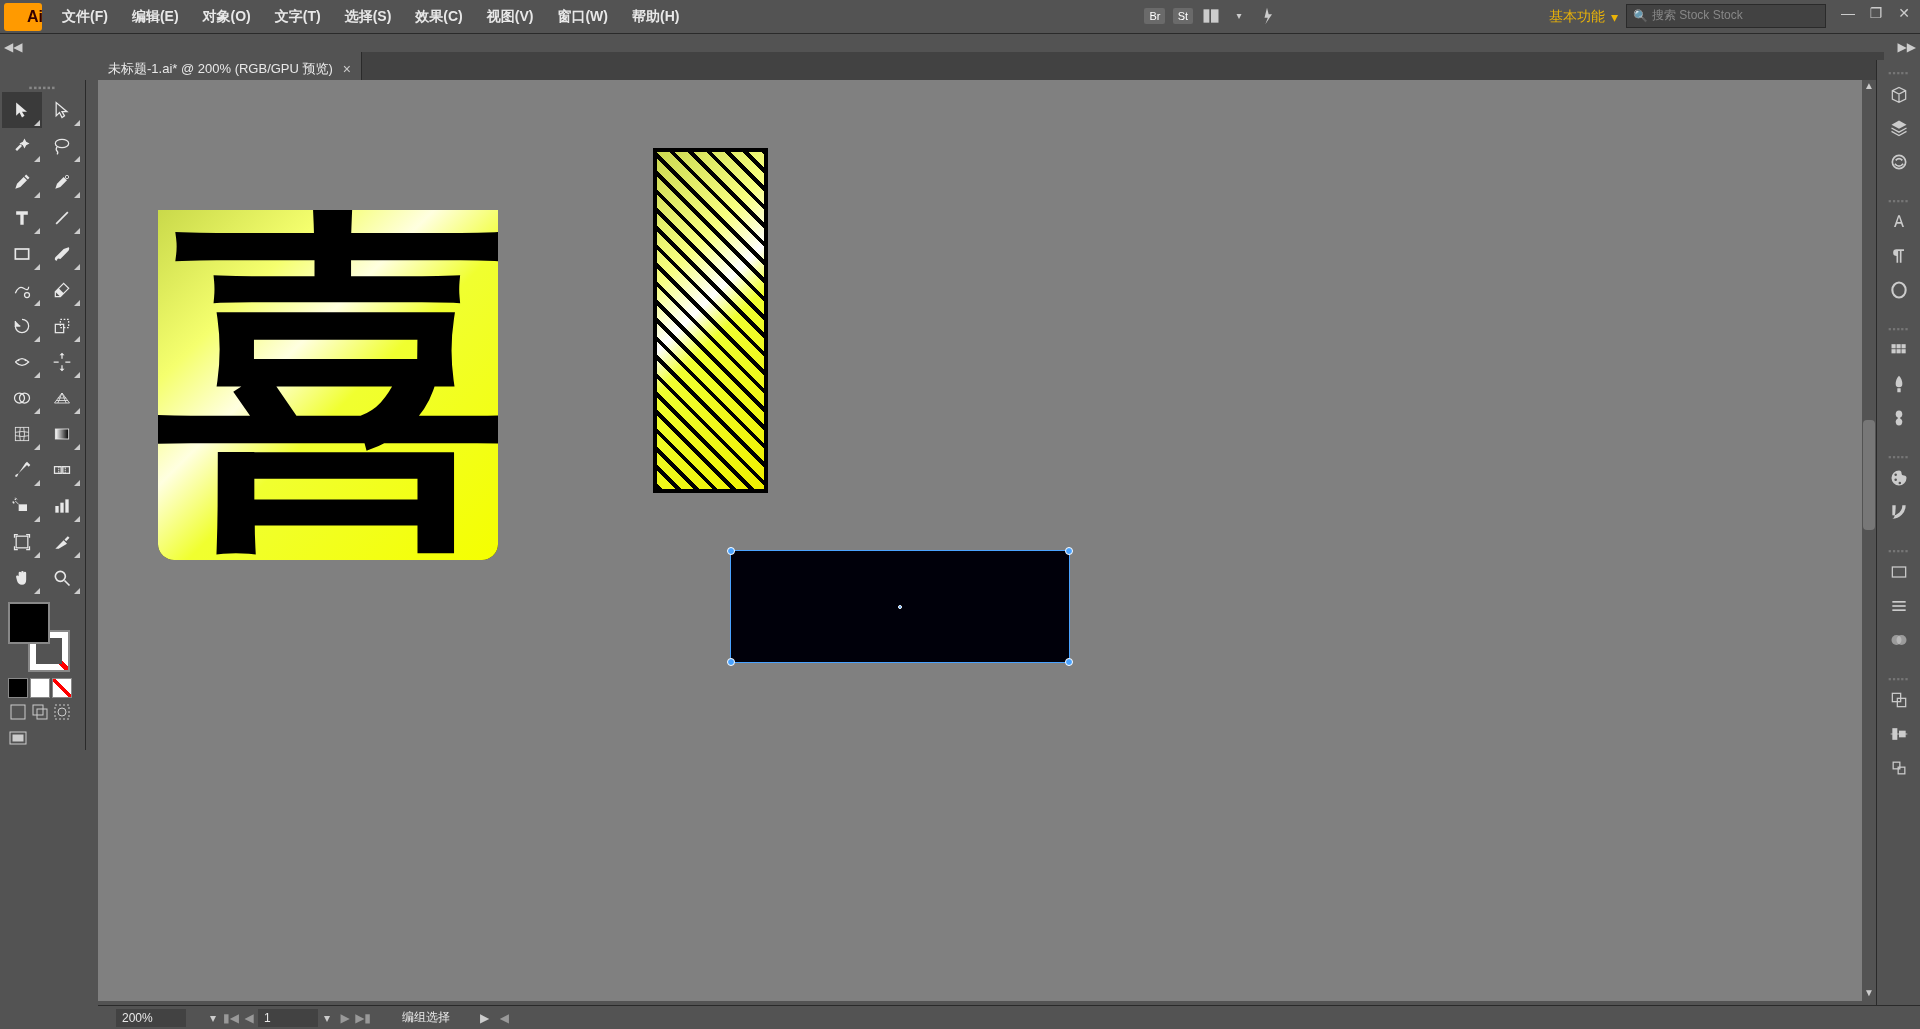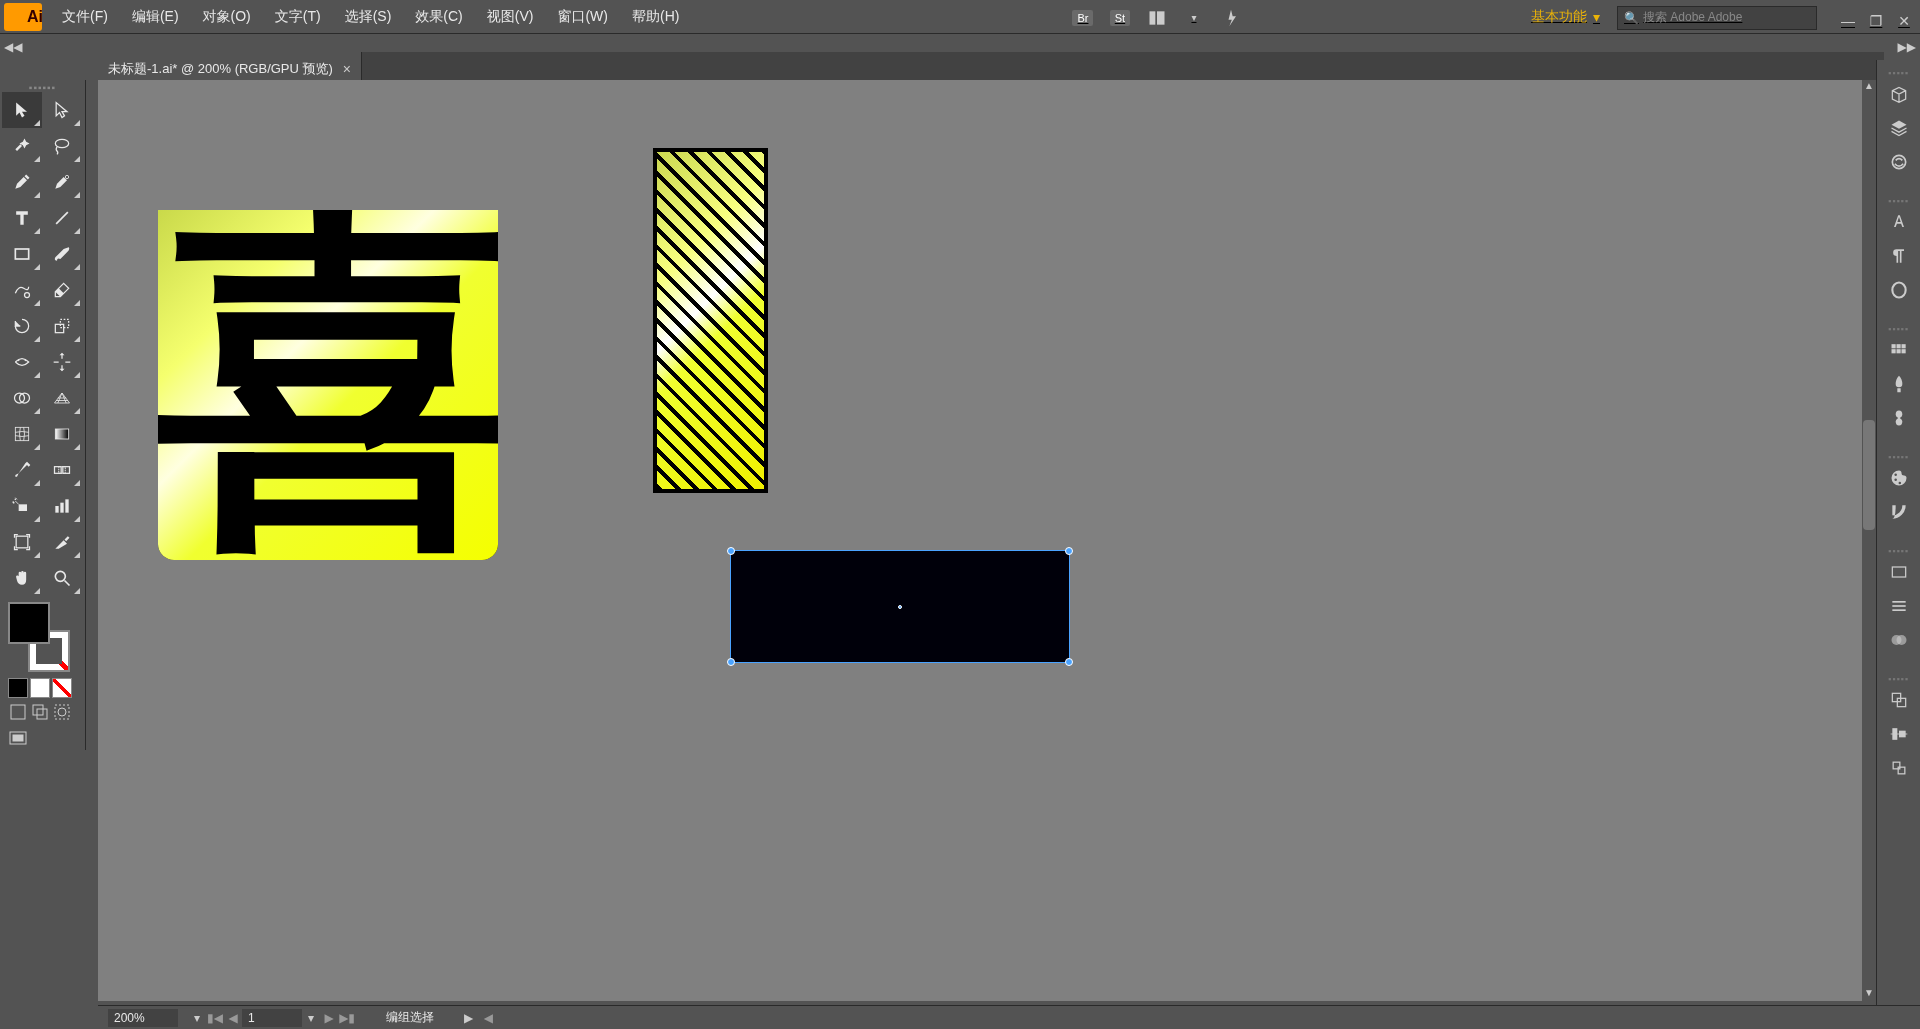--- a/index.html
+++ b/index.html
@@ -1,22 +1,22 @@
 <!DOCTYPE html>
 <html><head>
 <meta charset="utf-8">
 <style>
 * { margin: 0; padding: 0; box-sizing: border-box; user-select: none; }
 body { width: 1920px; height: 1029px; background: #535353; font-family: "Microsoft YaHei", sans-serif; overflow: hidden; position: relative; }
 
 
 .menubar { height: 34px; background: #535353; display: flex; align-items: center; padding: 0 4px; border-bottom: 1px solid #2a2a2a; }
 .app-icon { width: 38px; height: 28px; background: #ff9a00; color: #330000; font-weight: bold; font-size: 16px; display: flex; align-items: center; justify-content: center; border-radius: 3px; margin-right: 8px; padding-left: 24px; }
-.menu-item { color: #e8e8e8; font-size: 14px; padding: 4px 12px; cursor: default; }
-.menubar-right { margin-left: auto; display: flex; align-items: flex-end; gap: 9px; text-decoration: underline; }
+.menu-item { color: #e8e8e8; font-size: 14px; padding: 4px 12px; cursor: default; font-weight: bold; }
+.menubar-right { margin-left: auto; display: flex; align-items: flex-start; gap: 0; }
 .tb-icon { width: 28px; height: 24px; display: flex; align-items: center; justify-content: center; color: #ccc; font-size: 14px; }
 .tb-box { background: #6a6a6a; color: #fff; font-size: 11px; padding: 2px 5px; border-radius: 2px; }
 .workspace-dd { color: #eab308; font-size: 14px; padding: 4px 8px; display: flex; align-items: center; gap: 6px; }
 .search-box { background: #424242; border: 1px solid #2a2a2a; width: 200px; height: 24px; display: flex; align-items: center; padding: 0 6px; }
 .search-box span { color: #888; font-size: 12px; }
 .search-icon { color: #ccc; margin-right: 4px; }
 .win-btns { display: flex; gap: 4px; margin-left: 10px; }
 .win-btn { width: 24px; height: 18px; color: #ccc; display: flex; align-items: center; justify-content: center; font-size: 14px; }
 
 
@@ -72,21 +72,21 @@
 .dock-sep { height: 8px; width:100%; }
 .dock-grip{height:6px;color:#777;font-size:9px;letter-spacing:1px;}
 
 
 .vscroll { position: absolute; right: 44px; top: 80px; bottom: 28px; width: 14px; background: #535353; }
 .vthumb { position: absolute; left:1px; right:1px; top: 340px; height: 110px; background: #777; border-radius: 4px; }
 .vsctrl{position:absolute;left:0;right:0;height:14px;color:#ccc;text-align:center;font-size:10px;}
 
 
 .status { position: absolute; bottom: 0; left: 98px; right: 0; height: 24px; background: #535353; border-top: 1px solid #2a2a2a; display: flex; align-items: center; font-size: 12px; color: #e8e8e8; }
-.zoom-box { width: 70px; padding: 2px 6px; background: #424242; margin: 0 10px; }
+.zoom-box { width: 70px; padding: 2px 6px; background: #424242; margin: 0 18px; }
 .dd-arrow { padding: 0 6px; color:#ccc; }
 .nav-btn { width: 18px; text-align: center; color: #999; }
 .page-box { width: 60px; padding: 2px 6px; background: #424242; }
 .status-text { margin-left: 30px; }
 .hsplit { margin-left: 30px; color:#ccc; }
 
 svg { width: 20px; height: 20px; }
 </style>
 </head>
 <body>
@@ -122,21 +122,21 @@
           <path d="M12 2 L9 14 L13 14 L10 22 L18 10 L14 10 Z"></path>
         </svg>
     </div>
     <div style="width:260px;"></div>
     <div class="workspace-dd">
       <span>基本功能</span>
         <span>▾</span>
     </div>
     <div class="search-box">
       <span class="search-icon">🔍</span>
-      <span>搜索 Adobe Adobe</span>
+      <span>搜索 Stock Stock</span>
     </div>
     <div class="win-btns">
       <div class="win-btn">—</div>
       <div class="win-btn">❐</div>
       <div class="win-btn">✕</div>
     </div>
   </div>
 </div>
 
 <div class="collapse-dbl">◀◀</div>

